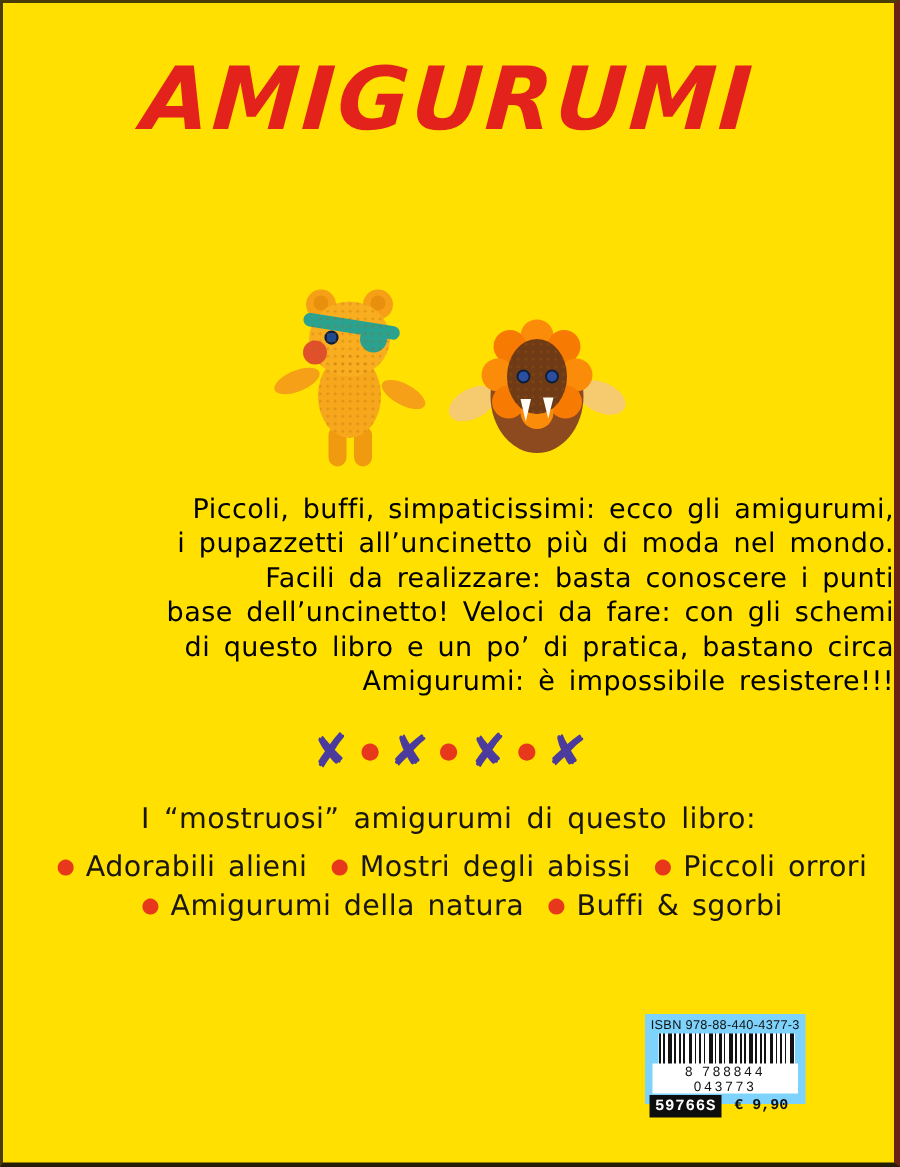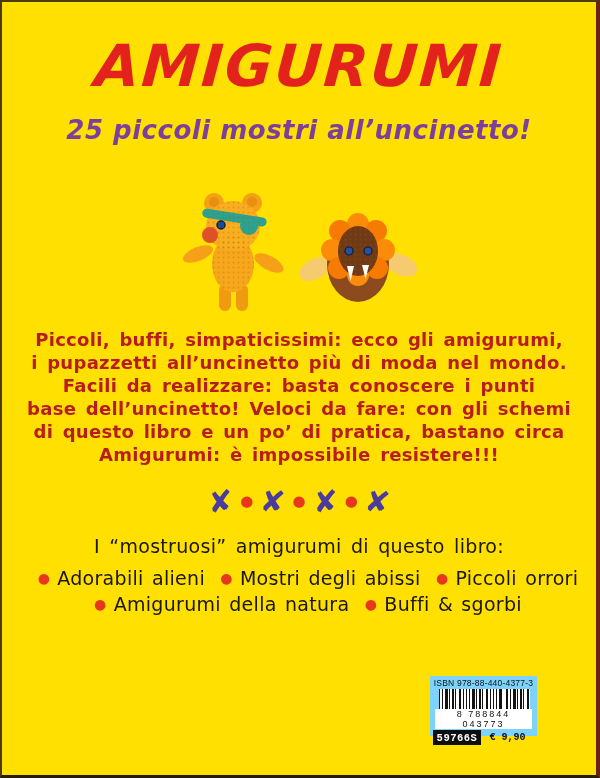--- a/index.html
+++ b/index.html
@@ -36,25 +36,24 @@
 
   .figures {
     position:absolute; top:188px; left:0; width:100%;
     display:flex; justify-content:center; align-items:flex-end; gap:12px;
   }
   .figures svg { display:block; }
   .monster-wrap { margin-bottom:8px; }
 
   .blurb {
     position:absolute; top:326px; left:0; width:100%;
-    text-align:center;
+    text-align:right;
     font-size:18px; line-height:23px;
     letter-spacing:0.3px; word-spacing:3px;
-    color:#b91c1c;
-    font-weight:bold;
+    color:#000000;
   }
 
   .x-divider {
     position:absolute; top:483px; left:0; width:100%;
     text-align:center; white-space:nowrap;
   }
   .deco-x {
     display:inline-block;
     color:#4A3B9C; font-size:30px; font-weight:bold;
     margin:0 4px; line-height:34px;
@@ -128,21 +127,20 @@
     font-size:10px; font-weight:bold; color:#111;
   }
 </style>
 </head>
 <body>
 
 <div class="page">
 
   <h1 class="title">AMIGURUMI</h1>
 
-  <h2 class="subtitle">25 piccoli mostri all’uncinetto!</h2>
 
   <div class="figures">
 
     <svg width="105" height="122" viewBox="0 0 105 122" xmlns="http://www.w3.org/2000/svg">
       <defs>
         <pattern id="stitch" width="5" height="5" patternUnits="userSpaceOnUse">
           <circle cx="2.5" cy="2.5" r="1" fill="rgba(170,95,0,0.30)"></circle>
         </pattern>
       </defs>
       <circle cx="33" cy="13" r="10" fill="#F5A017"></circle>

